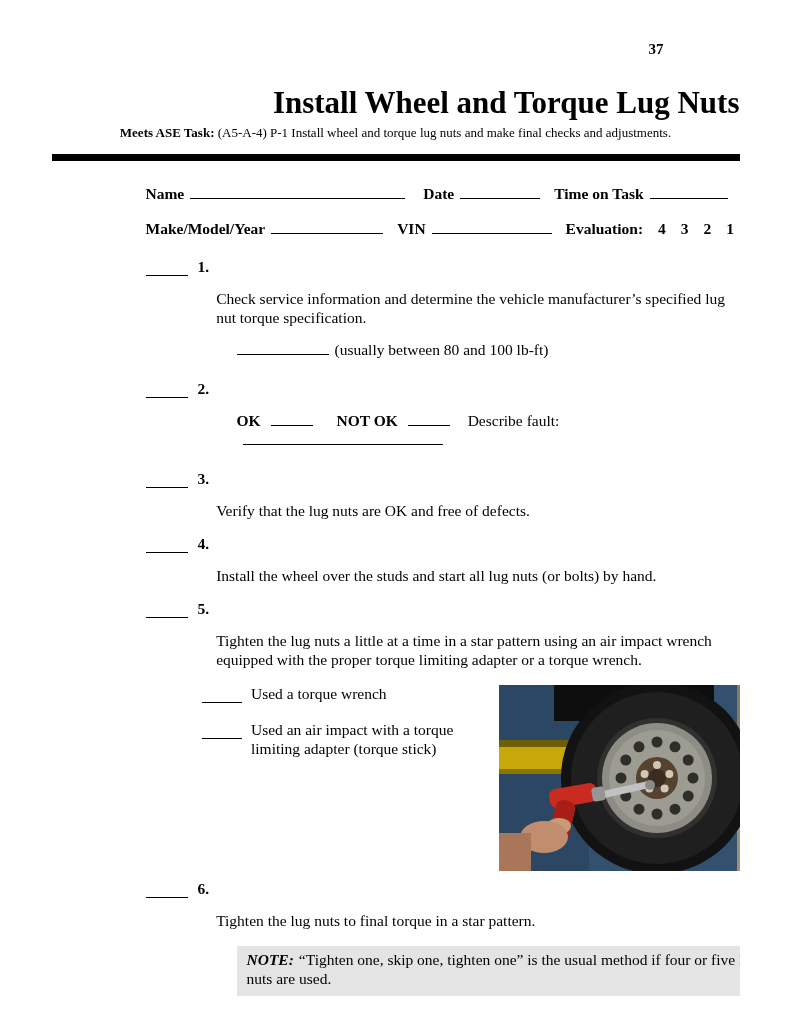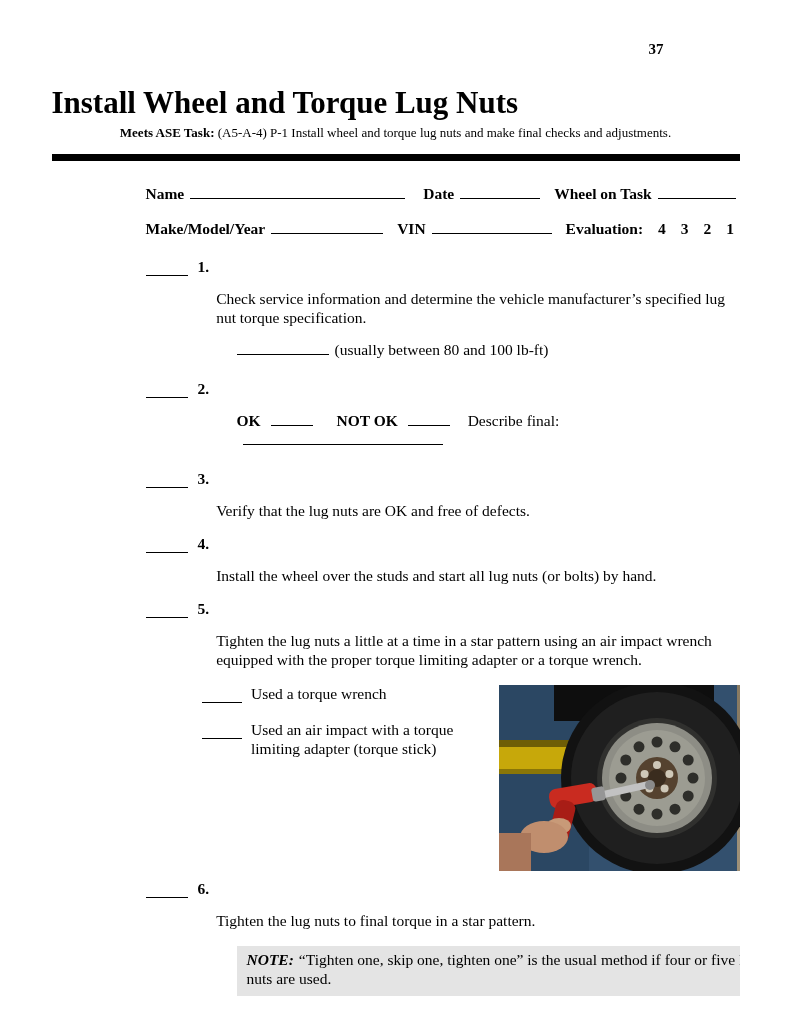--- a/index.html
+++ b/index.html
@@ -8,21 +8,21 @@
     width:688px; height:1024px;
     margin:0 auto;
     background:#ffffff;
     color:#000;
     font-family:"Liberation Serif","DejaVu Serif",serif;
     font-size:15.5px;
     line-height:1.22;
     overflow:hidden;
   }
   .page-number { position:absolute; top:40px; right:76px; font-weight:bold; font-size:15px; }
-  .title { margin:84px 0 0 0; text-align:left; font-size:31px; font-weight:bold; }
+  .title { margin:84px 0 0 0; text-align:right; font-size:31px; font-weight:bold; }
   .subtitle { width:640px; margin:3px auto 0 auto; text-align:center; font-size:13px; }
   .bar { height:7px; background:#000; margin-top:13px; }
 
   .b { font-weight:bold; }
   .blank { display:inline-block; border-bottom:1px solid #000; height:13px; margin-left:6px; }
 
   .form-line { margin-left:94px; white-space:nowrap; }
   .fl1 { margin-top:24px; }
   .fl2 { margin-top:16px; }
   .ml18 { margin-left:18px; }
@@ -71,21 +71,21 @@
 
   <div class="title">Install Wheel and Torque Lug Nuts</div>
 
   <div class="subtitle"><span class="b">Meets ASE Task:</span>
     <span>(A5-A-4) P-1 Install wheel and torque lug nuts and make final checks and adjustments.</span>
   </div>
 
   <div class="bar"></div>
 
   <div class="form-line fl1">
-    <span class="b">Name</span><span class="blank" style="width:215px"></span><span class="b ml18">Date</span><span class="blank" style="width:80px"></span><span class="b ml14">Wheel on Task</span><span class="blank" style="width:78px"></span>
+    <span class="b">Name</span><span class="blank" style="width:215px"></span><span class="b ml18">Date</span><span class="blank" style="width:80px"></span><span class="b ml14">Time on Task</span><span class="blank" style="width:78px"></span>
   </div>
 
   <div class="form-line fl2">
     <span class="b">Make/Model/Year</span><span class="blank" style="width:112px"></span><span class="b ml14">VIN</span><span class="blank" style="width:120px"></span><span class="b ml14">Evaluation:</span><span class="eval-num">4</span><span class="eval-num">3</span><span class="eval-num">2</span><span class="eval-num">1</span>
   </div>
 
   <div class="steps">
 
     <div class="step mt20">
       <span class="lead"></span>
@@ -96,21 +96,21 @@
       <span class="blank" style="width:92px"></span><span>(usually between 80 and 100 lb-ft)</span>
     </div>
 
     <div class="step mt20">
       <span class="lead"></span>
       <span class="num">2.</span>
     </div>
     <div class="sub mt13">
       <span class="b">OK</span>
       <span class="blank" style="width:42px;margin-left:6px"></span><span class="b" style="margin-left:18px">NOT OK</span>
-      <span class="blank" style="width:42px;margin-left:6px"></span><span style="margin-left:12px">Describe final:</span>
+      <span class="blank" style="width:42px;margin-left:6px"></span><span style="margin-left:12px">Describe fault:</span>
       <span class="blank" style="width:200px;margin-left:6px"></span>
     </div>
 
     <div class="step mt20">
       <span class="lead"></span>
       <span class="num">3.</span>
       <span class="stext">Verify that the lug nuts are OK and free of defects.</span>
     </div>
 
     <div class="step mt14">

